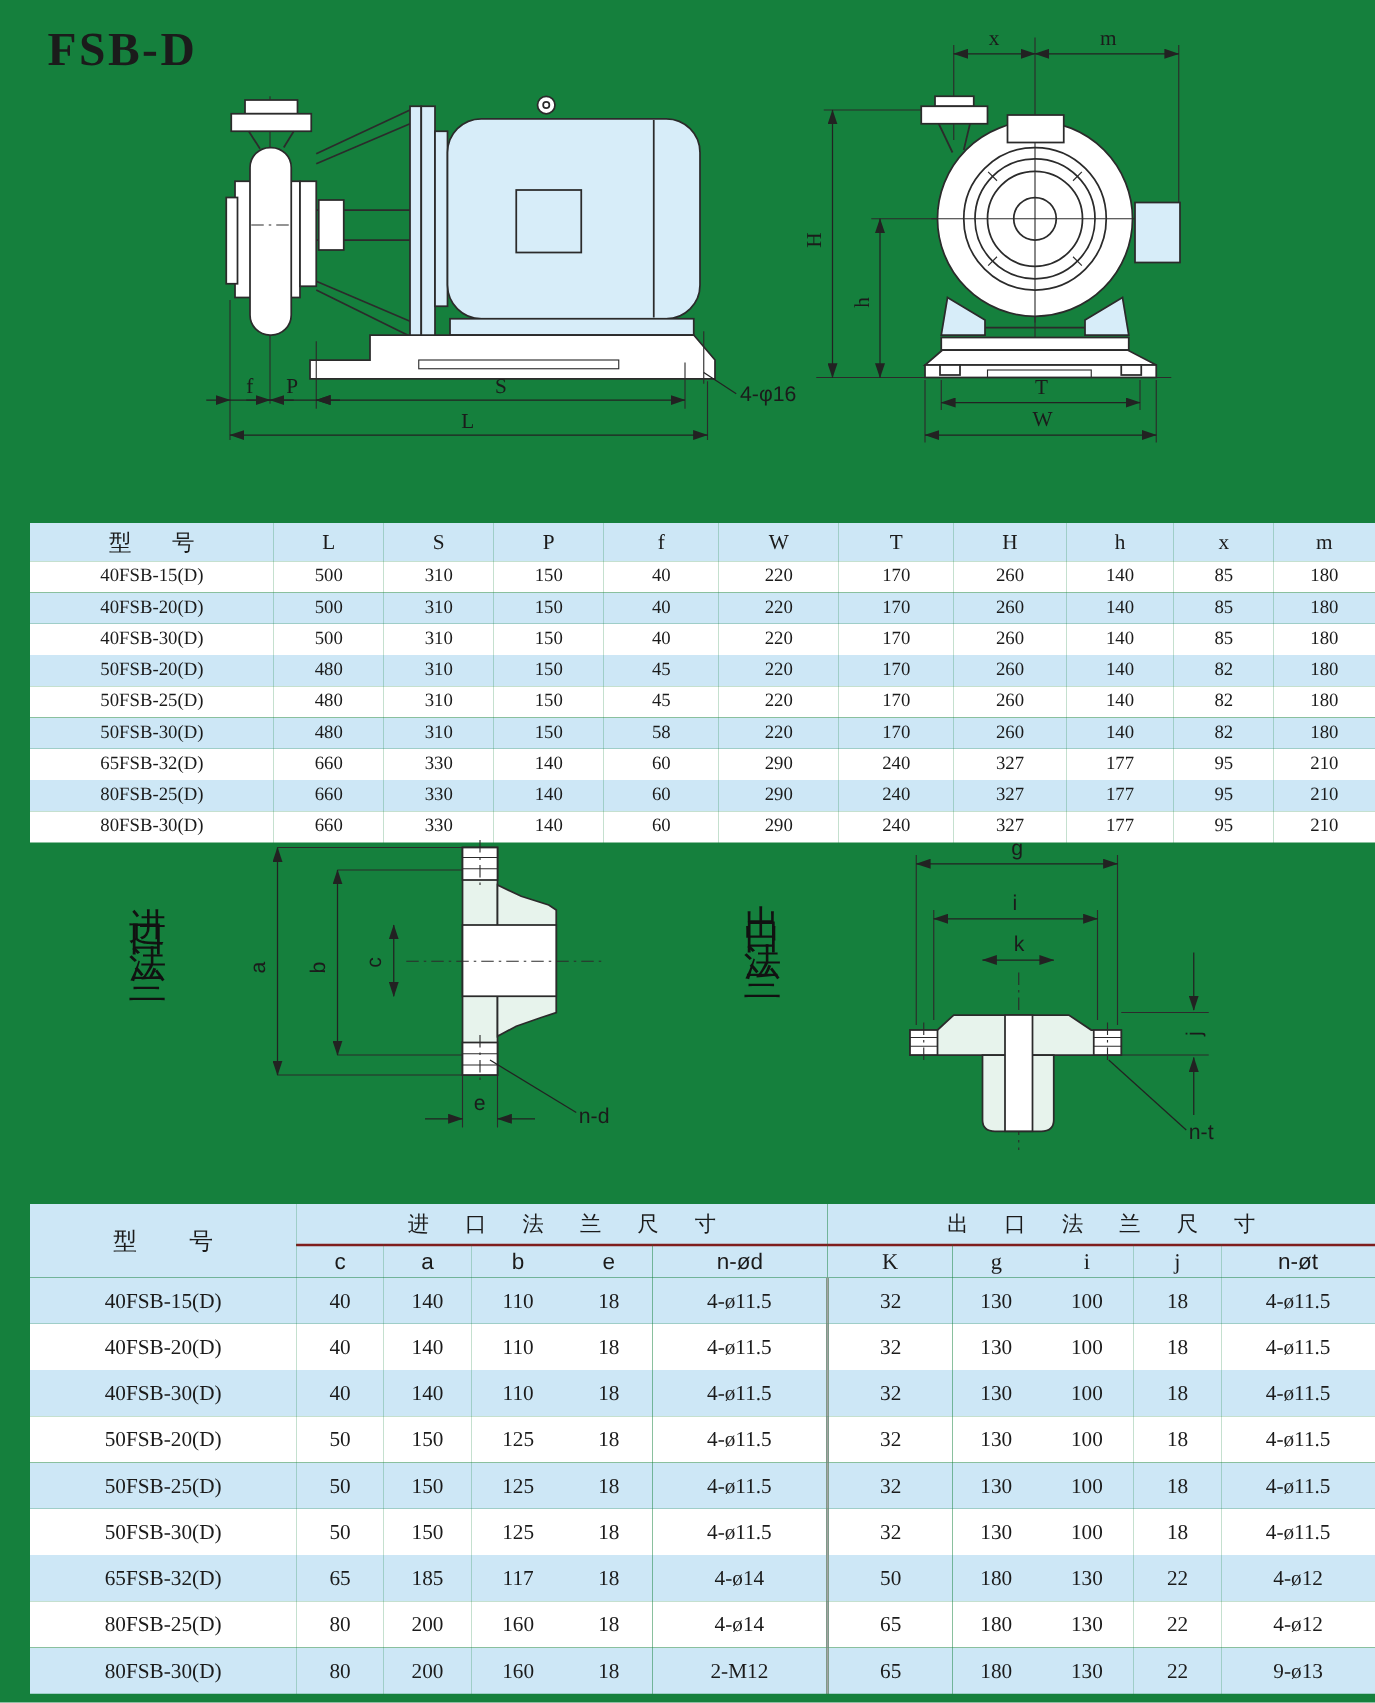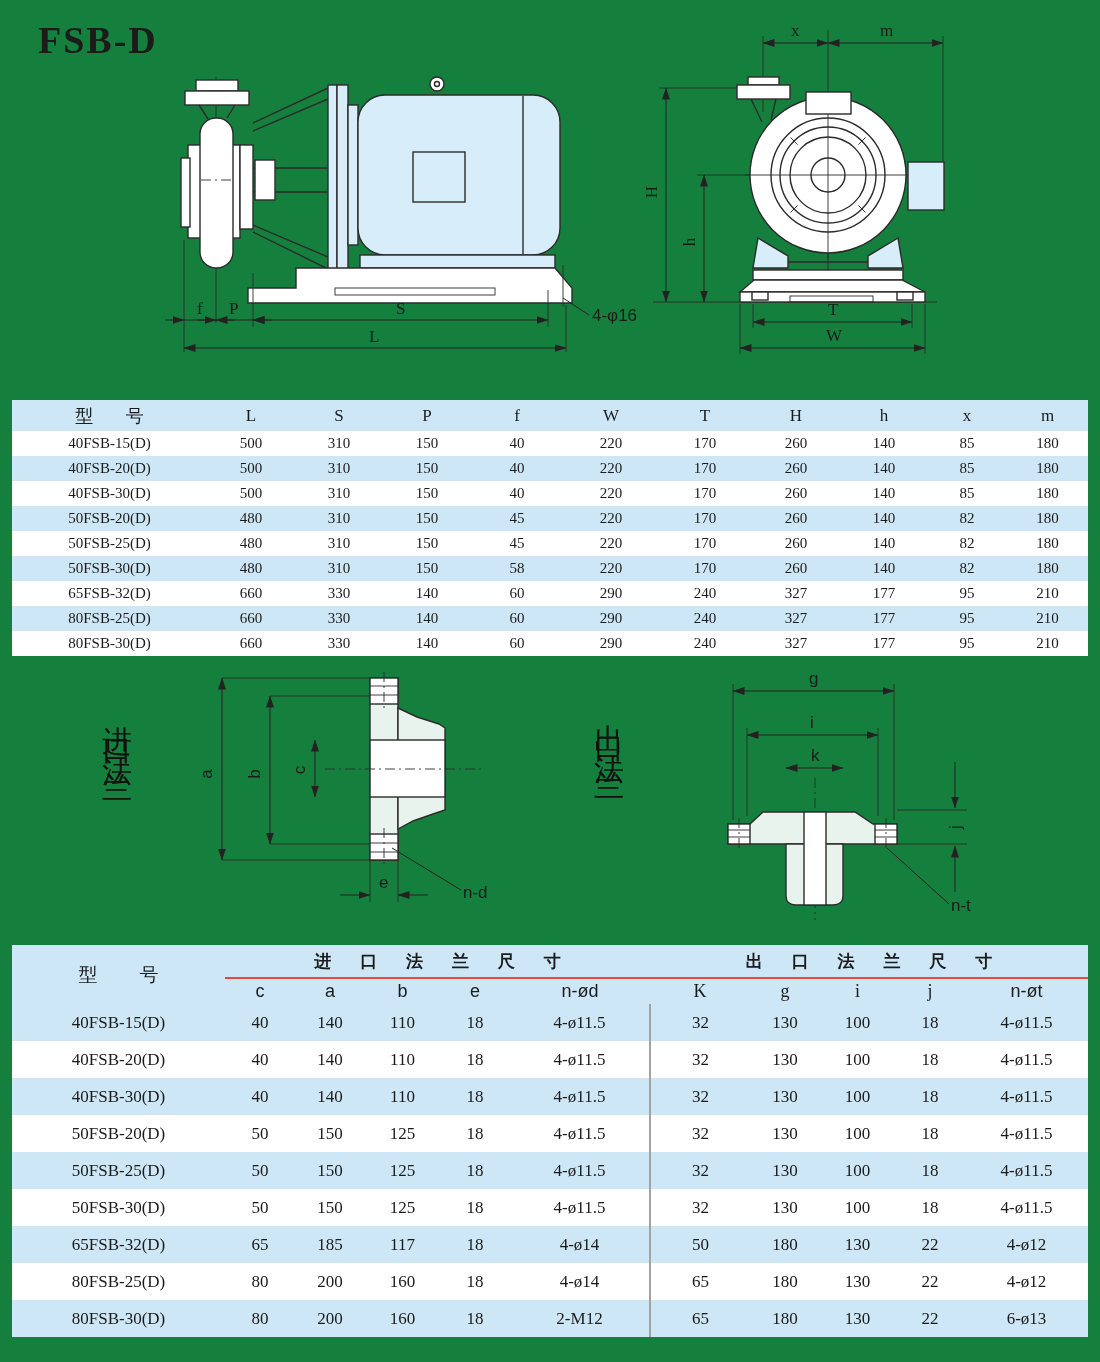--- a/index.html
+++ b/index.html
@@ -11,35 +11,35 @@
   svg text{font-family:"Liberation Serif",serif;font-size:17px;fill:#1b1b1b;}
   svg text.sf{font-family:"Liberation Sans",sans-serif;font-size:17px;}
   svg .ln{stroke:#2b2b2b;stroke-width:1.4;fill:none;}
   svg .thin{stroke:#2b2b2b;stroke-width:0.9;fill:none;}
   svg .dim{stroke:#222;stroke-width:1;fill:none;}
   svg .wfill{fill:#ffffff;stroke:#2b2b2b;stroke-width:1.4;}
   svg .bfill{fill:#d7edf9;stroke:#2b2b2b;stroke-width:1.4;}
   svg .gfill{fill:#e7f3ec;stroke:#2b2b2b;stroke-width:1.4;}
   svg .dash{stroke:#2b2b2b;stroke-width:0.9;fill:none;stroke-dasharray:10 4 2 4;}
   
-  .tbl{position:absolute;left:12px;width:1076px;border-collapse:collapse;table-layout:fixed;}
+  .tbl{position:absolute;left:24px;width:1076px;border-collapse:collapse;table-layout:fixed;margin-top:18px;}
   .tbl th,.tbl td{text-align:center;font-weight:normal;padding:0;overflow:hidden;white-space:nowrap;}
   .t1{top:400px;}
   .t1 thead tr{background:#cde7f6;height:31px;}
   .t1 th{font-size:17px;}
   .t1 td{font-size:15px;height:25px;}
   .t1 tbody tr{background:#ffffff;}
   .t1 tbody tr.hl{background:#cde7f6;}
   .t2{top:945px;}
   .t2 thead{background:#cde7f6;}
   .t2 thead tr.grow{height:33px;}
   .t2 thead tr.srow{height:26px;}
   .t2 th{font-size:18px;}
   .t2 th.grp{font-family:"Liberation Sans",sans-serif;font-size:17px;letter-spacing:1.7em;
-             text-indent:1.7em;border-bottom:2px solid #ef4444;font-weight:bold;}
+             text-indent:1.7em;border-bottom:2px solid #7f1d1d;}
   .t2 th.modelh{font-size:19px;letter-spacing:2.2em;text-indent:2.2em;}
   .t2 th.sans{font-family:"Liberation Sans",sans-serif;}
   .t2 td{font-size:17px;height:37px;}
   .t2 tbody tr{background:#ffffff;}
   .t2 tbody tr.hl{background:#cde7f6;}
   .t2 tbody td.kcol{border-left:2px solid #a3a3a3;}
   .t1 th.modelh{letter-spacing:1.8em;text-indent:1.8em;font-size:18px;}
   
   .vcap{position:absolute;writing-mode:vertical-rl;text-orientation:upright;
         font-family:"Liberation Serif",serif;font-size:30px;letter-spacing:15px;color:#111;}
@@ -527,18 +527,18 @@
           <td>80FSB-30(D)</td>
           <td>80</td>
           <td>200</td>
           <td>160</td>
           <td>18</td>
           <td>2-M12</td>
           <td class="kcol">65</td>
           <td>180</td>
           <td>130</td>
           <td>22</td>
-          <td>6-ø13</td>
+          <td>9-ø13</td>
         </tr>
       </tbody>
   </table>
 
 </div>
 
 </body></html>

